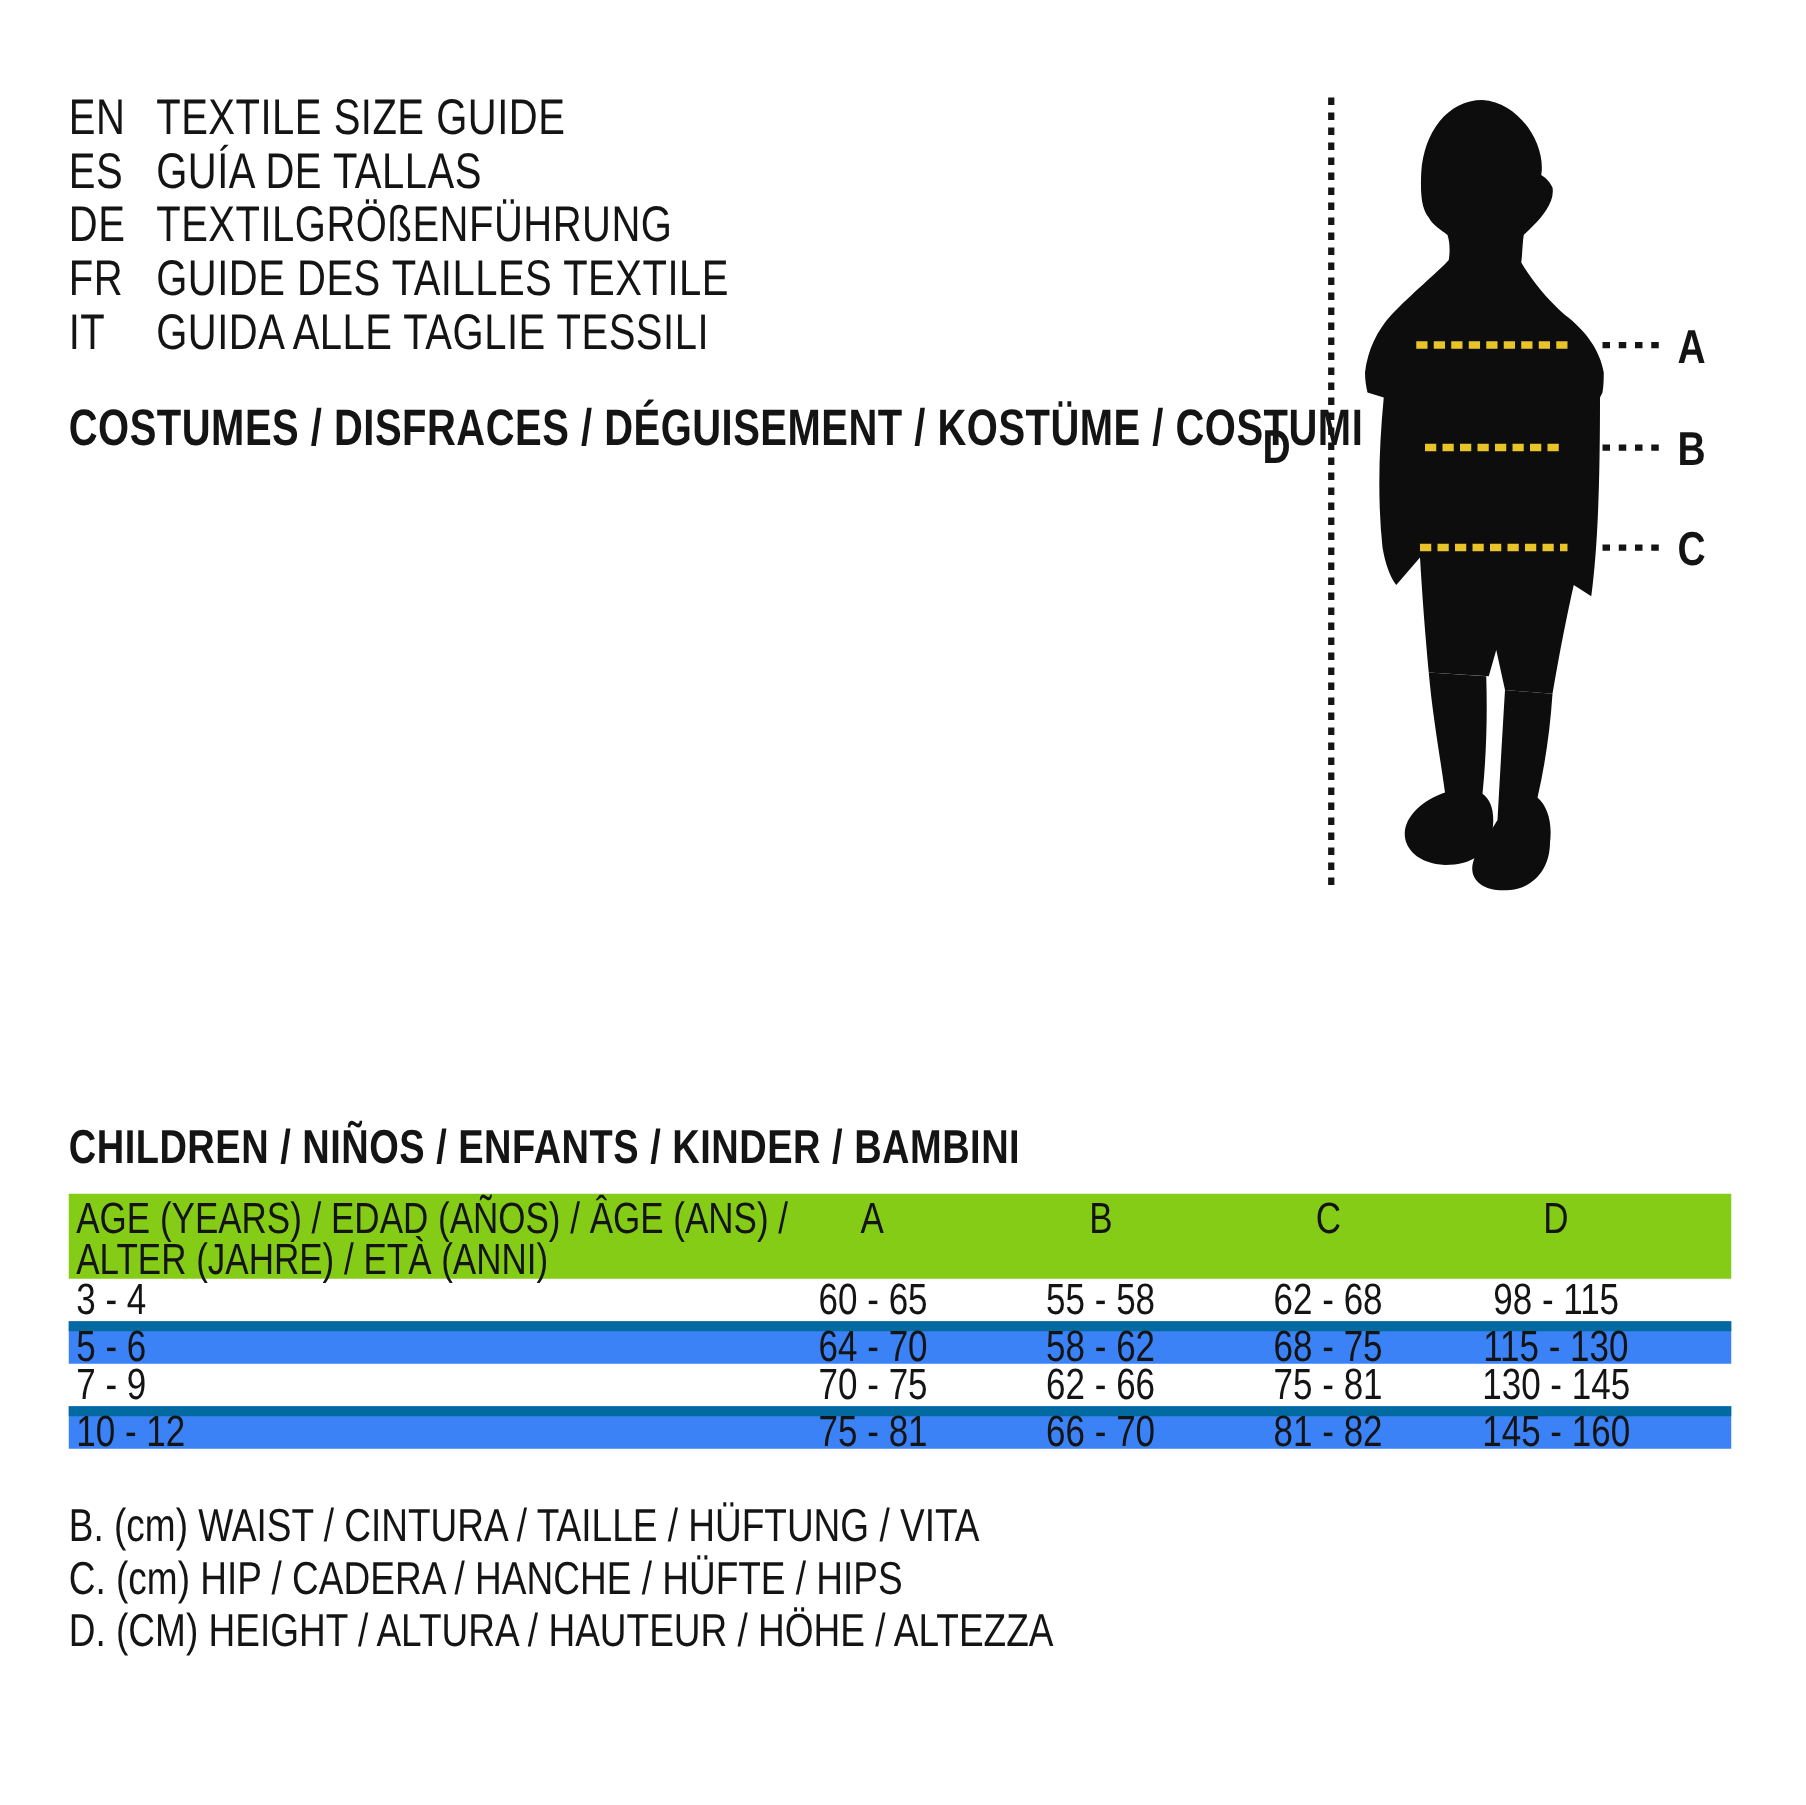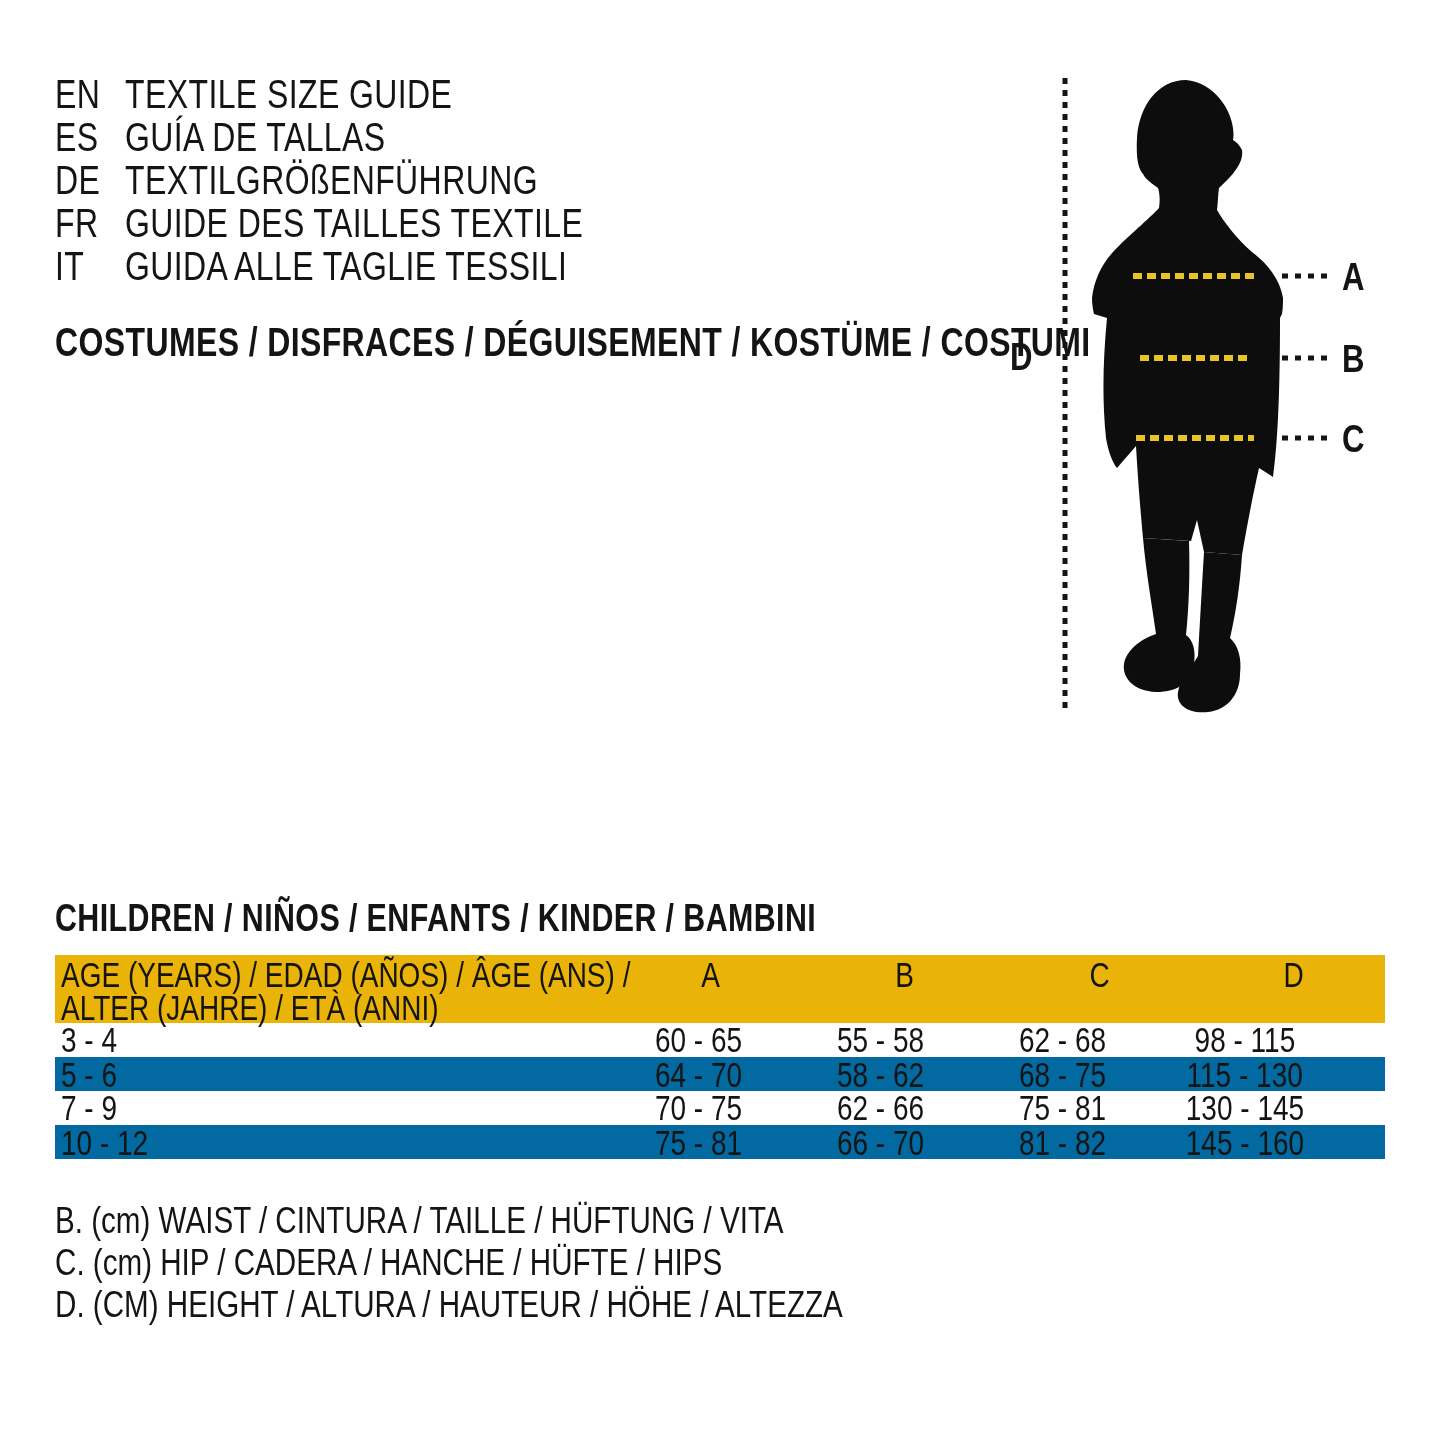--- a/index.html
+++ b/index.html
@@ -21,23 +21,23 @@
   
   .figure { position:absolute; left:990px; top:60px; width:455px; height:660px; }
   .figure svg { display:block; }
   .fig-label { font-family:"Liberation Sans", sans-serif; font-weight:700; font-size:38px; fill:#141414; }
 
   
   .children-heading { position:absolute; left:55px; top:898px; font-size:38px; line-height:40px; letter-spacing:0.5px;font-weight:bold; }
 
   
   .size-table { position:absolute; left:55px; top:955px; width:1330px; font-size:35px; }
-  .t-header { display:flex; background:#eab308; height:68px; align-items:flex-start;justify-content:space-between; }
+  .t-header { display:flex; background:#84cc16; height:68px; align-items:flex-start; }
   .t-row { display:flex; height:34px; align-items:center; box-sizing:border-box; }
-  .t-row.alt { background:#0369a1; border-top:2px solid #0369a1; }
+  .t-row.alt { background:#3b82f6; border-top:8px solid #0369a1; }
   .c-age { width:41.5%; padding-left:6px; box-sizing:border-box; }
   .c-val { width:13.7%; text-align:center; }
   .t-header .c-age { padding-top:3px; line-height:33px; }
   .t-header .c-val { padding-top:3px; line-height:33px; }
 
   
   .legend { position:absolute; left:55px; top:1200px; font-size:37px; }
   .legend-item { height:42px; display:flex; align-items:center; }
 </style>
 </head>

